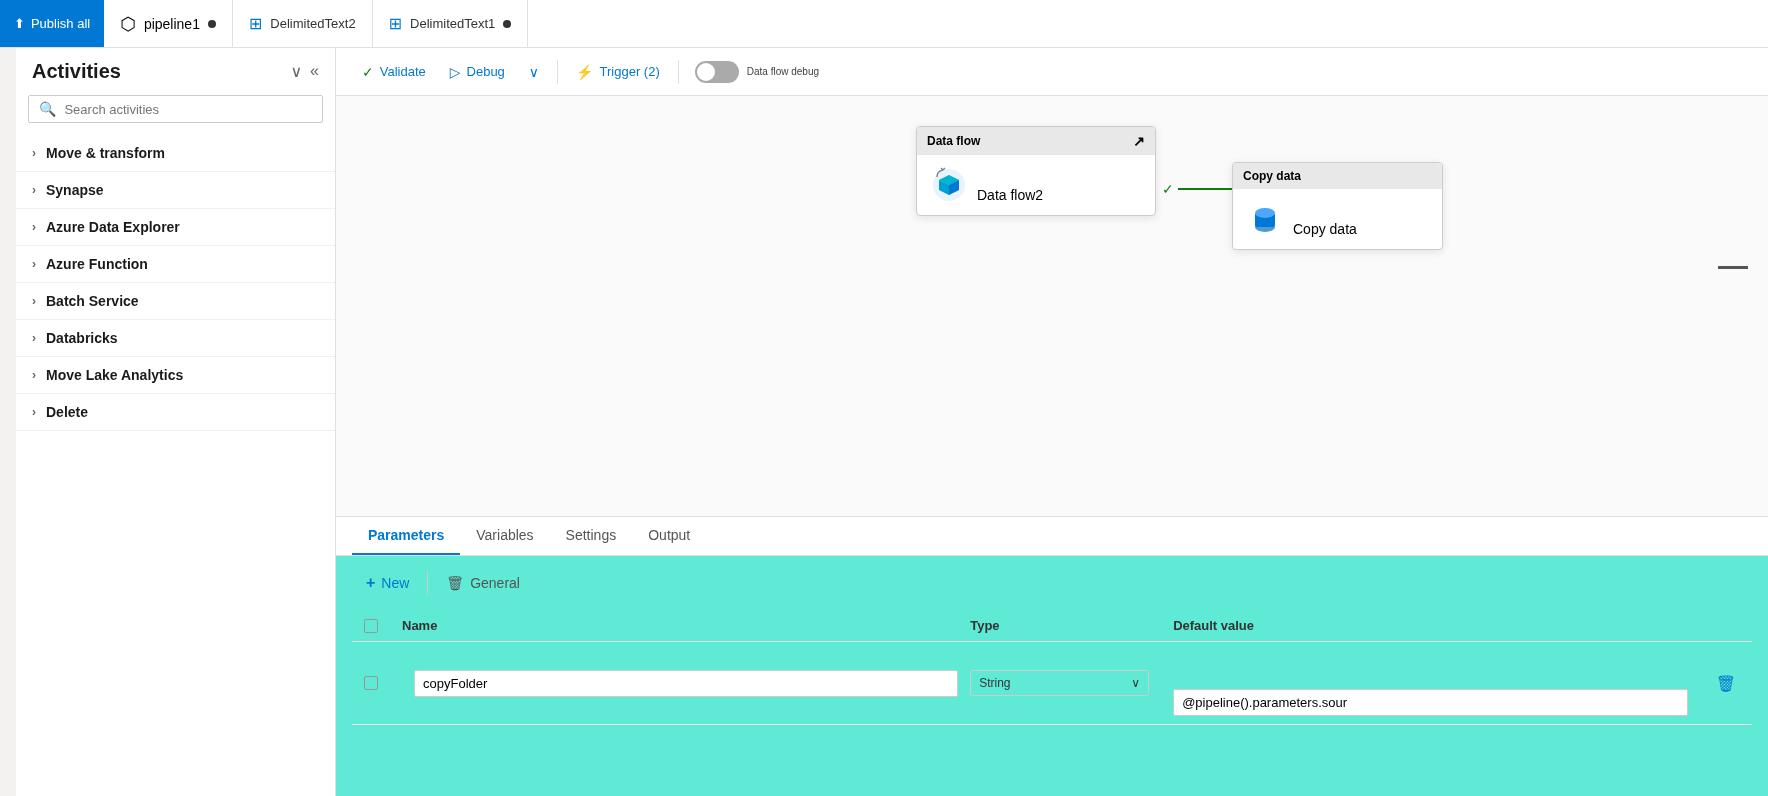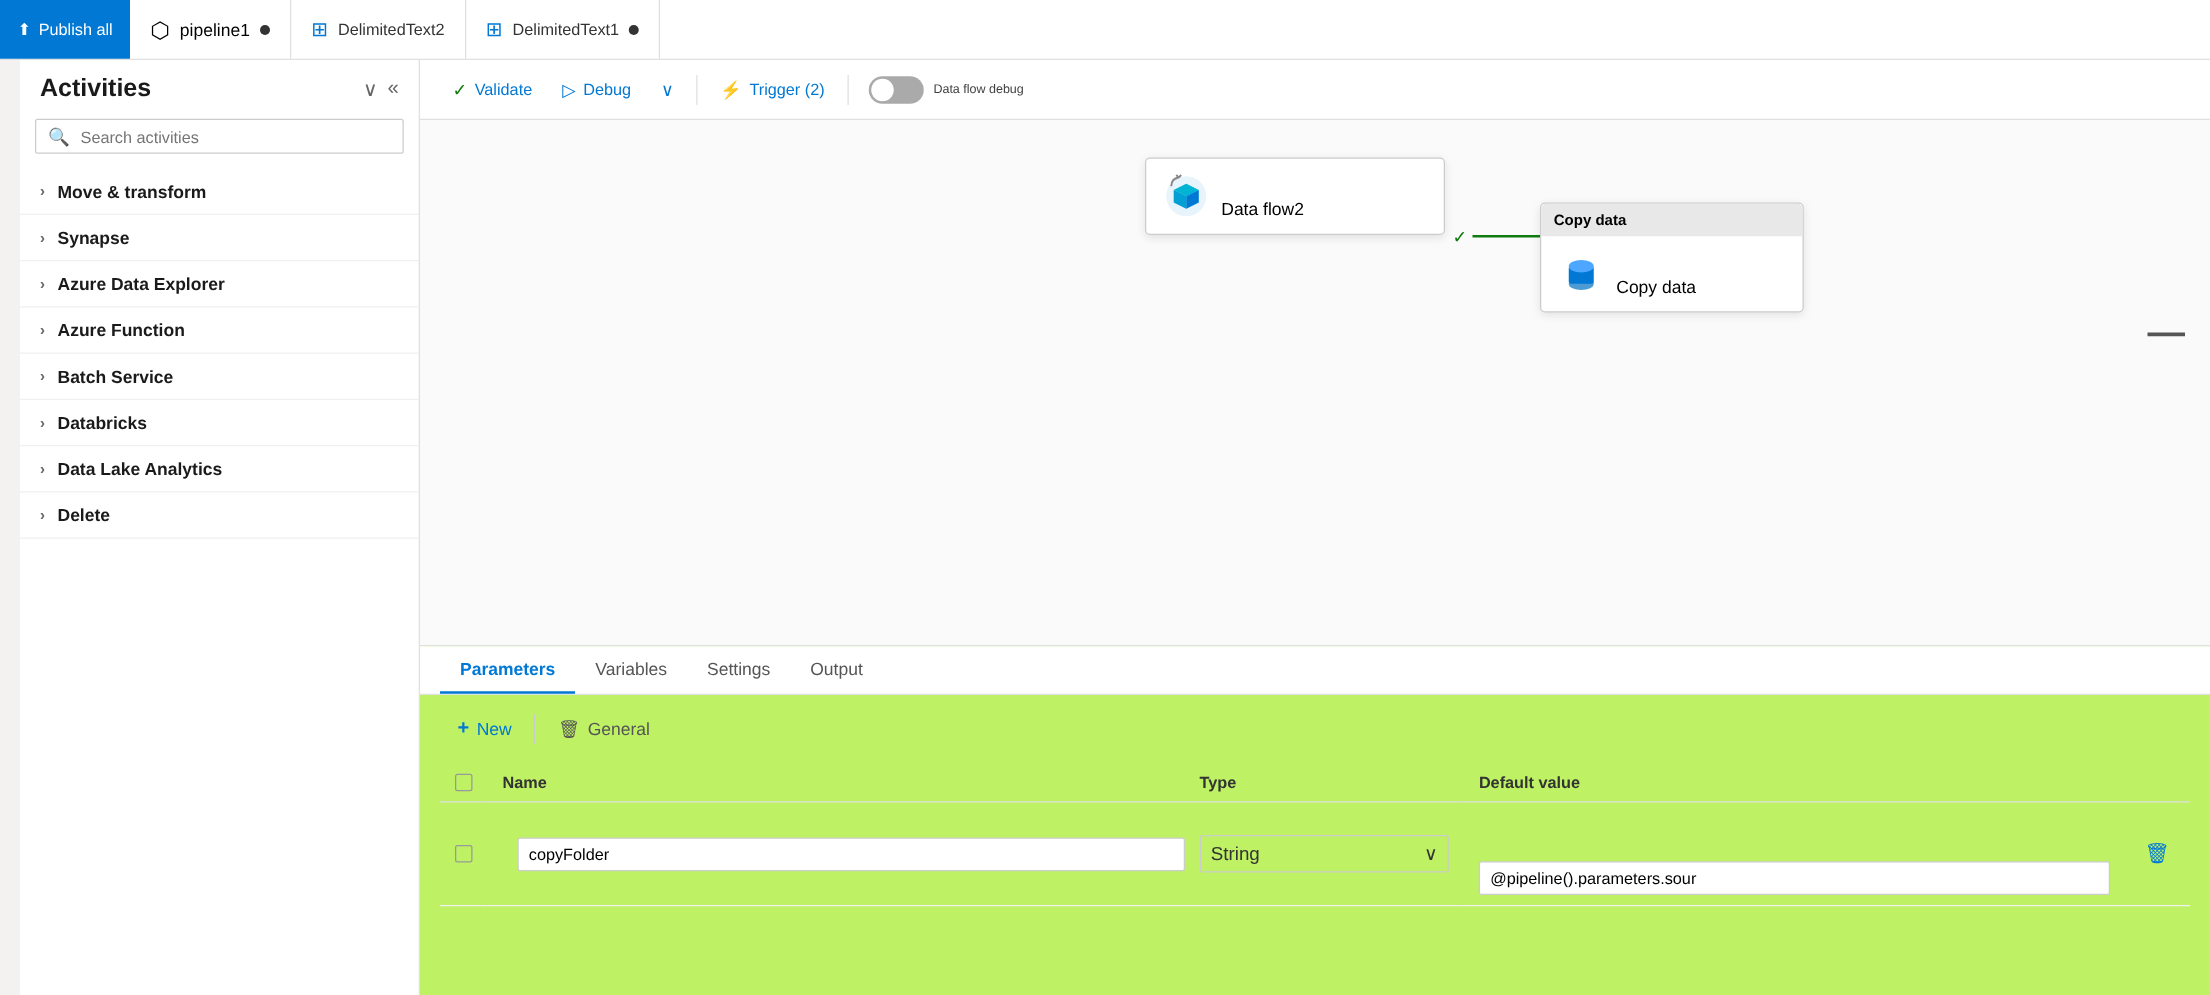--- a/index.html
+++ b/index.html
@@ -249,21 +249,21 @@
       border: 1px solid #ccc;
       border-radius: 4px;
       width: 211px;
       box-shadow: 0 2px 8px rgba(0,0,0,0.1);
       margin-top: 36px;
     }
 
     
     .bottom-panel {
       height: 280px;
-      background: #bef264;
+      background: #5eead4;
       border-top: 1px solid #e0e0e0;
       display: flex;
       flex-direction: column;
       flex-shrink: 0;
     }
     .panel-tabs {
       display: flex;
       border-bottom: 1px solid #e0e0e0;
       padding: 0 16px;
       background: #fff;
@@ -335,21 +335,21 @@
       border-radius: 2px;
       padding: 5px 8px;
       font-size: 13px;
       width: 100%;
       margin-left: 12px;
     }
     .type-select {
       border: 1px solid #ccc;
       border-radius: 2px;
       padding: 5px 8px;
-      font-size: 15px;
+      font-size: 12px;
       width: 100%;
       display: flex;
       align-items: center;
       justify-content: space-between;
       cursor: pointer;
     }
     .default-input {
       border: 1px solid #ccc;
       border-radius: 2px;
       padding: 5px 8px;
@@ -443,21 +443,21 @@
     <div class="activity-item">
       <span class="chevron-icon">›</span>
       <span>Batch Service</span>
     </div>
     <div class="activity-item">
       <span class="chevron-icon">›</span>
       <span>Databricks</span>
     </div>
     <div class="activity-item">
       <span class="chevron-icon">›</span>
-      <span>Data Lake Analytics</span>
+      <span>Move Lake Analytics</span>
     </div>
     <div class="activity-item">
       <span class="chevron-icon">›</span>
       <span>Delete</span>
     </div>
   </div>
 
   <div class="canvas-area">
 
     <div class="toolbar">
@@ -482,20 +482,24 @@
         <div class="toggle">
           <div class="toggle-knob"></div>
         </div>
         <span class="toggle-label">Data flow debug</span>
       </div>
     </div>
 
     <div class="pipeline-canvas">
 
       <div class="flow-node" style="left: 580px; top: 30px;">
+        <div class="flow-node-header">
+          <span>Data flow</span>
+          <span style="cursor:pointer; font-size:14px;">↗</span>
+        </div>
         <div class="flow-node-body">
           <div class="node-icon">
             <svg width="36" height="36" viewBox="0 0 36 36">
 
               <circle cx="18" cy="18" r="16" fill="#e8f4fc"></circle>
 
               <polygon points="18,8 28,13 28,23 18,28 8,23 8,13" fill="#0099d4" opacity="0.3"></polygon>
               <polygon points="18,8 28,13 18,18 8,13" fill="#00b4d4"></polygon>
               <polygon points="18,18 28,13 28,23 18,28" fill="#0078d4"></polygon>
               <polygon points="18,18 8,13 8,23 18,28" fill="#00a0d4"></polygon>

